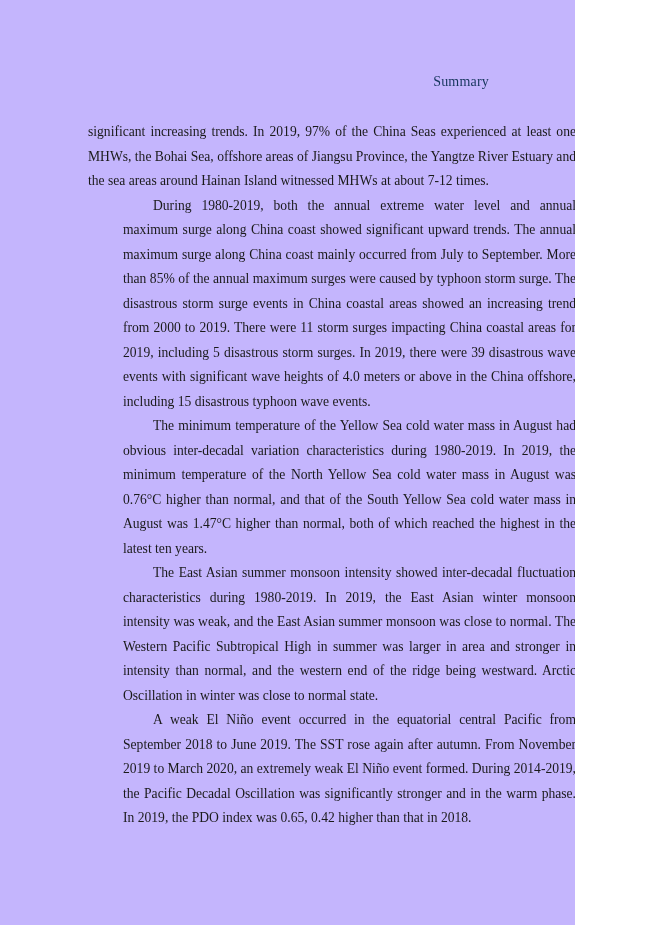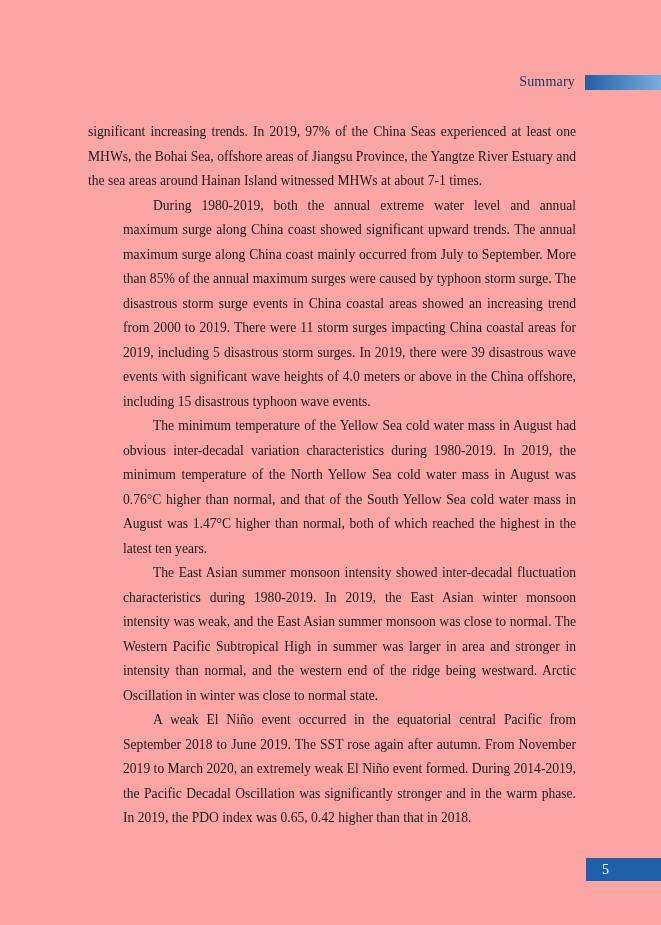--- a/index.html
+++ b/index.html
@@ -2,23 +2,23 @@
 <html><head>
 <meta charset="utf-8">
 <style>
   html, body {
     margin: 0;
     padding: 0;
     background: #ffffff;
   }
   .page {
     position: relative;
-    width: 661px;
+    width: 575px;
     height: 925px;
-    background: #fca5a5;
+    background: #c4b5fd;
     font-family: "Liberation Serif", serif;
     overflow: hidden;
   }
   
   .header {
     position: absolute;
     top: 72px;
     left: 0;
     right: 0;
     height: 22px;
@@ -81,21 +81,21 @@
 <body>
 
 <div class="page">
 
   <div class="header">
     <span class="header-title">Summary</span>
     <div class="header-bar"></div>
   </div>
 
   <div class="text-block">
-    <p>significant increasing trends. In 2019, 97% of the China Seas experienced at least one MHWs, the Bohai Sea, offshore areas of Jiangsu Province, the Yangtze River Estuary and the sea areas around Hainan Island witnessed MHWs at about 7-1 times.</p>
+    <p>significant increasing trends. In 2019, 97% of the China Seas experienced at least one MHWs, the Bohai Sea, offshore areas of Jiangsu Province, the Yangtze River Estuary and the sea areas around Hainan Island witnessed MHWs at about 7-12 times.</p>
     <p class="indent">During 1980-2019, both the annual extreme water level and annual maximum surge along China coast showed significant upward trends. The annual maximum surge along China coast mainly occurred from July to September. More than 85% of the annual maximum surges were caused by typhoon storm surge. The disastrous storm surge events in China coastal areas showed an increasing trend from 2000 to 2019. There were 11 storm surges impacting China coastal areas for 2019, including 5 disastrous storm surges. In 2019, there were 39 disastrous wave events with significant wave heights of 4.0 meters or above in the China offshore, including 15 disastrous typhoon wave events.</p>
     <p class="indent">The minimum temperature of the Yellow Sea cold water mass in August had obvious inter-decadal variation characteristics during 1980-2019. In 2019, the minimum temperature of the North Yellow Sea cold water mass in August was 0.76°C higher than normal, and that of the South Yellow Sea cold water mass in August was 1.47°C higher than normal, both of which reached the highest in the latest ten years.</p>
     <p class="indent">The East Asian summer monsoon intensity showed inter-decadal fluctuation characteristics during 1980-2019. In 2019, the East Asian winter monsoon intensity was weak, and the East Asian summer monsoon was close to normal. The Western Pacific Subtropical High in summer was larger in area and stronger in intensity than normal, and the western end of the ridge being westward. Arctic Oscillation in winter was close to normal state.</p>
     <p class="indent">A weak El Niño event occurred in the equatorial central Pacific from September 2018 to June 2019. The SST rose again after autumn. From November 2019 to March 2020, an extremely weak El Niño event formed. During 2014-2019, the Pacific Decadal Oscillation was significantly stronger and in the warm phase. In 2019, the PDO index was 0.65, 0.42 higher than that in 2018.</p>
   </div>
 
   <div class="footer-box">
     <span class="footer-page-number">5</span>
   </div>
 

